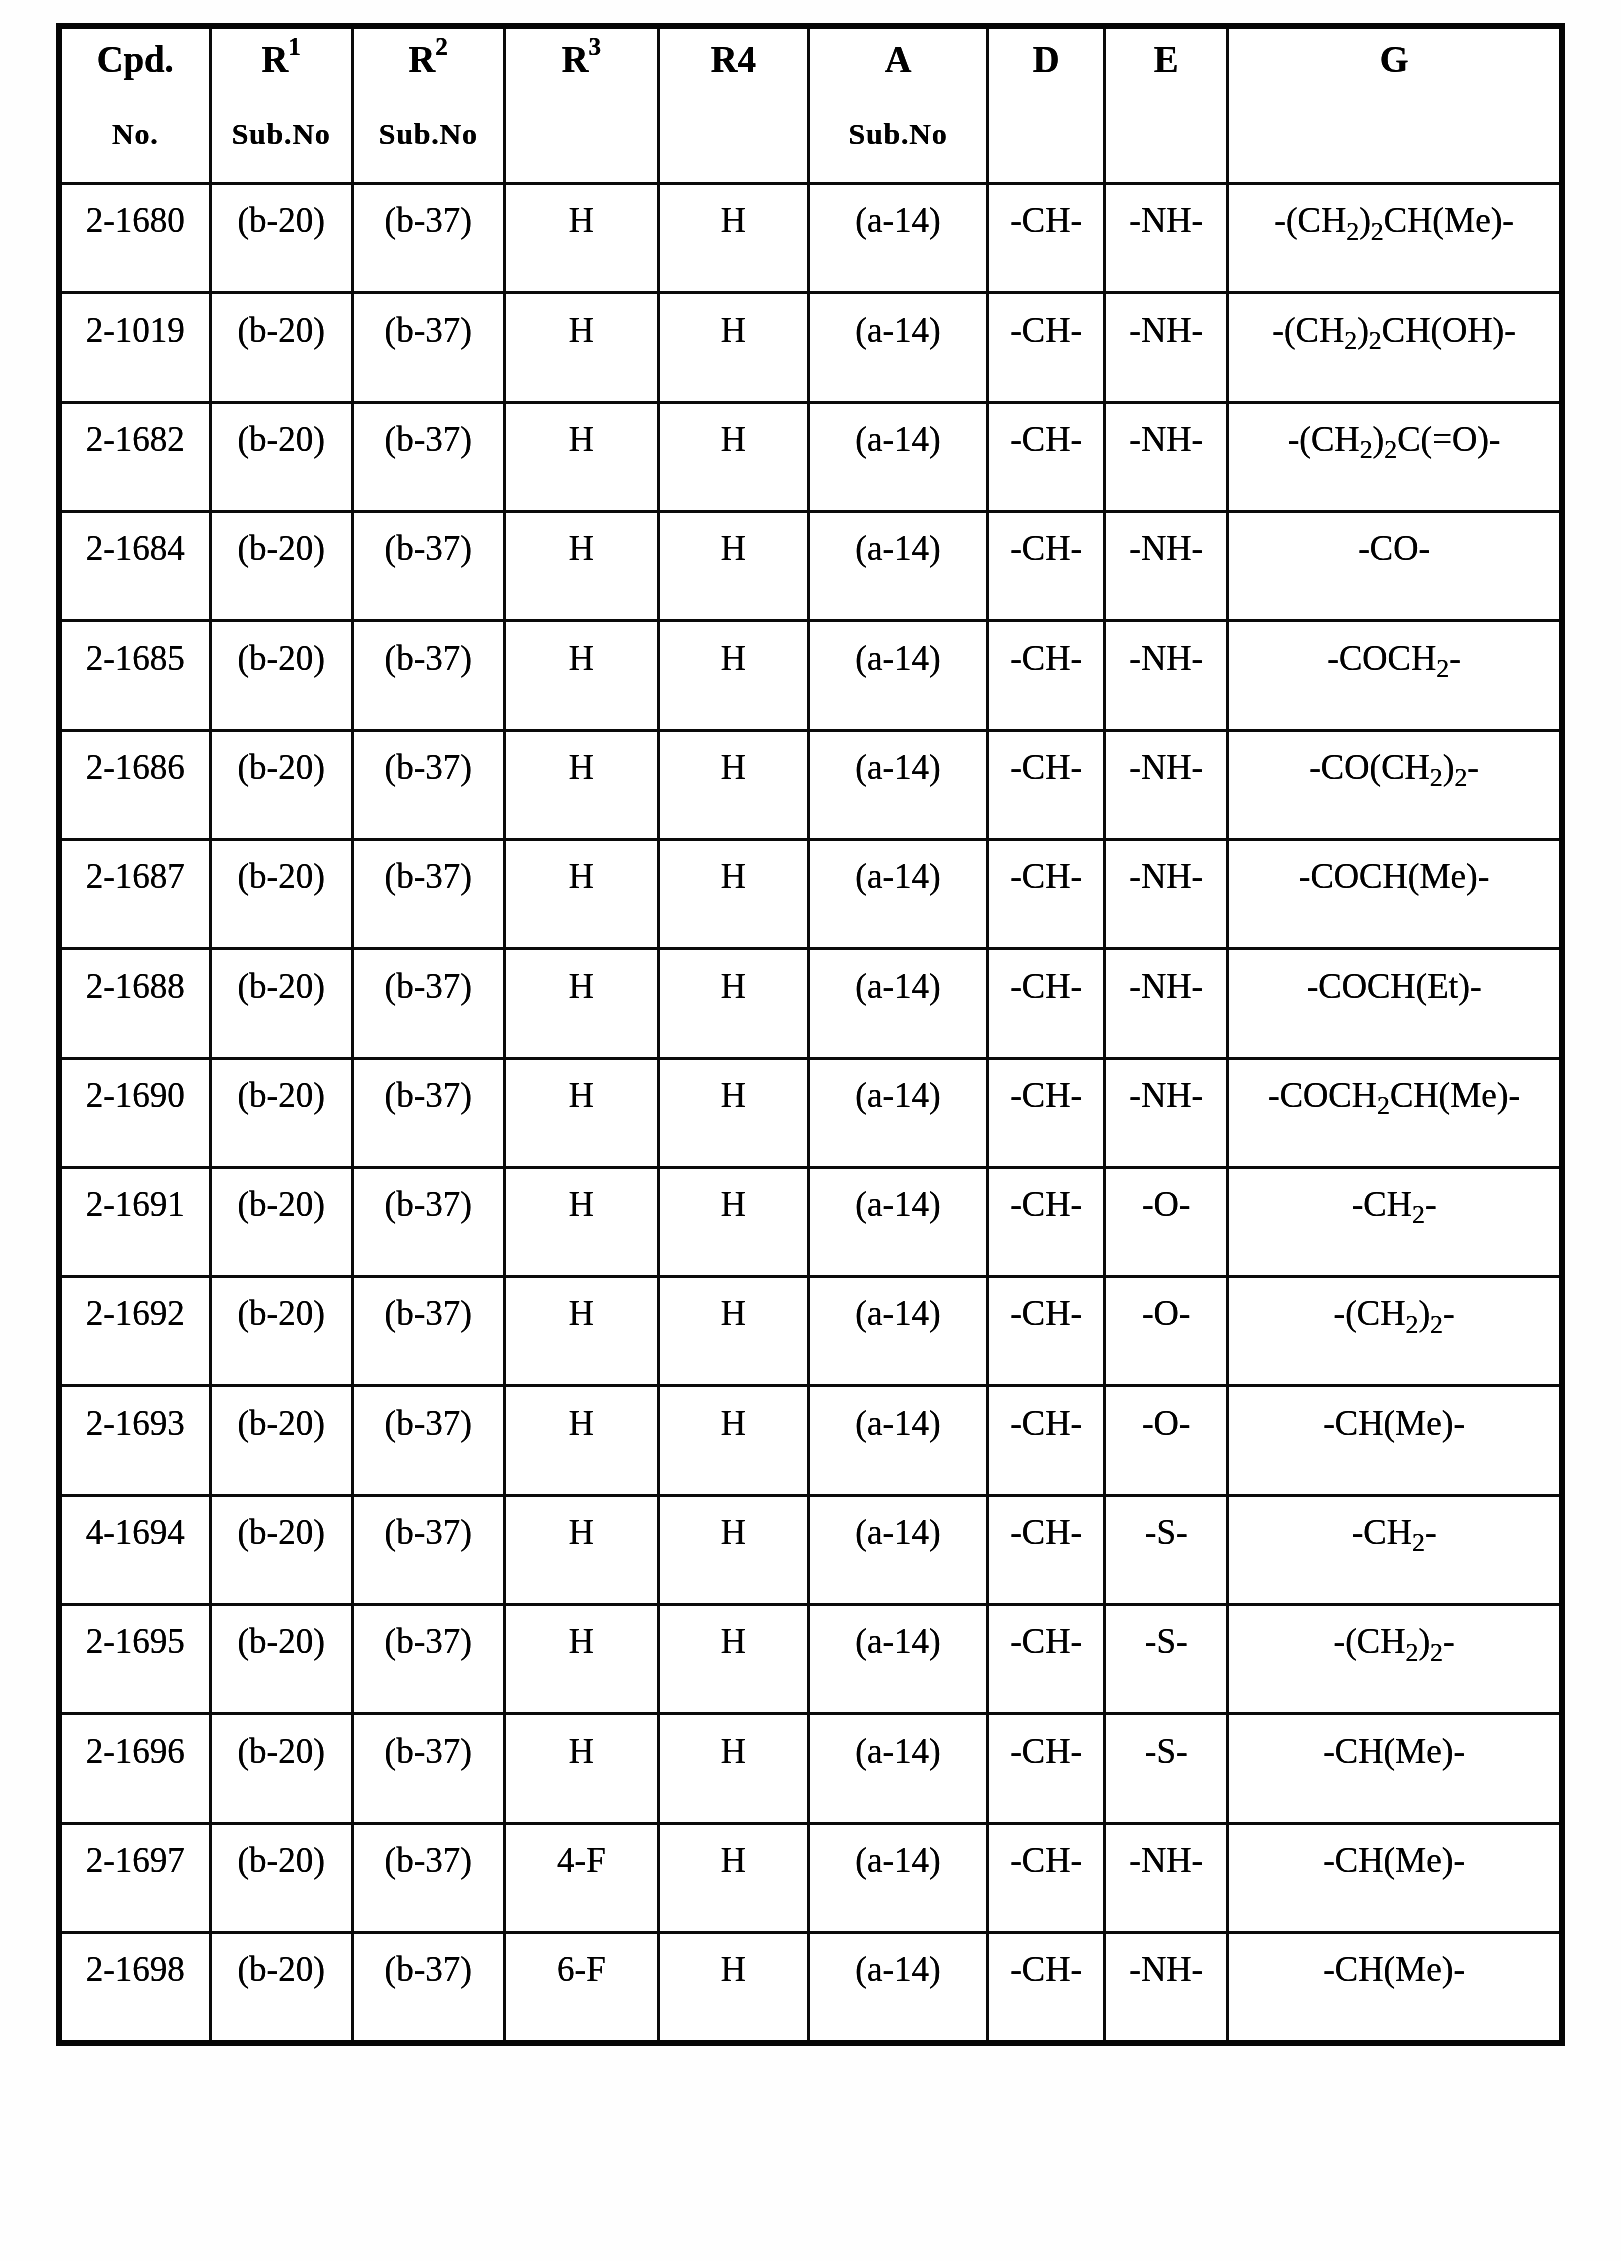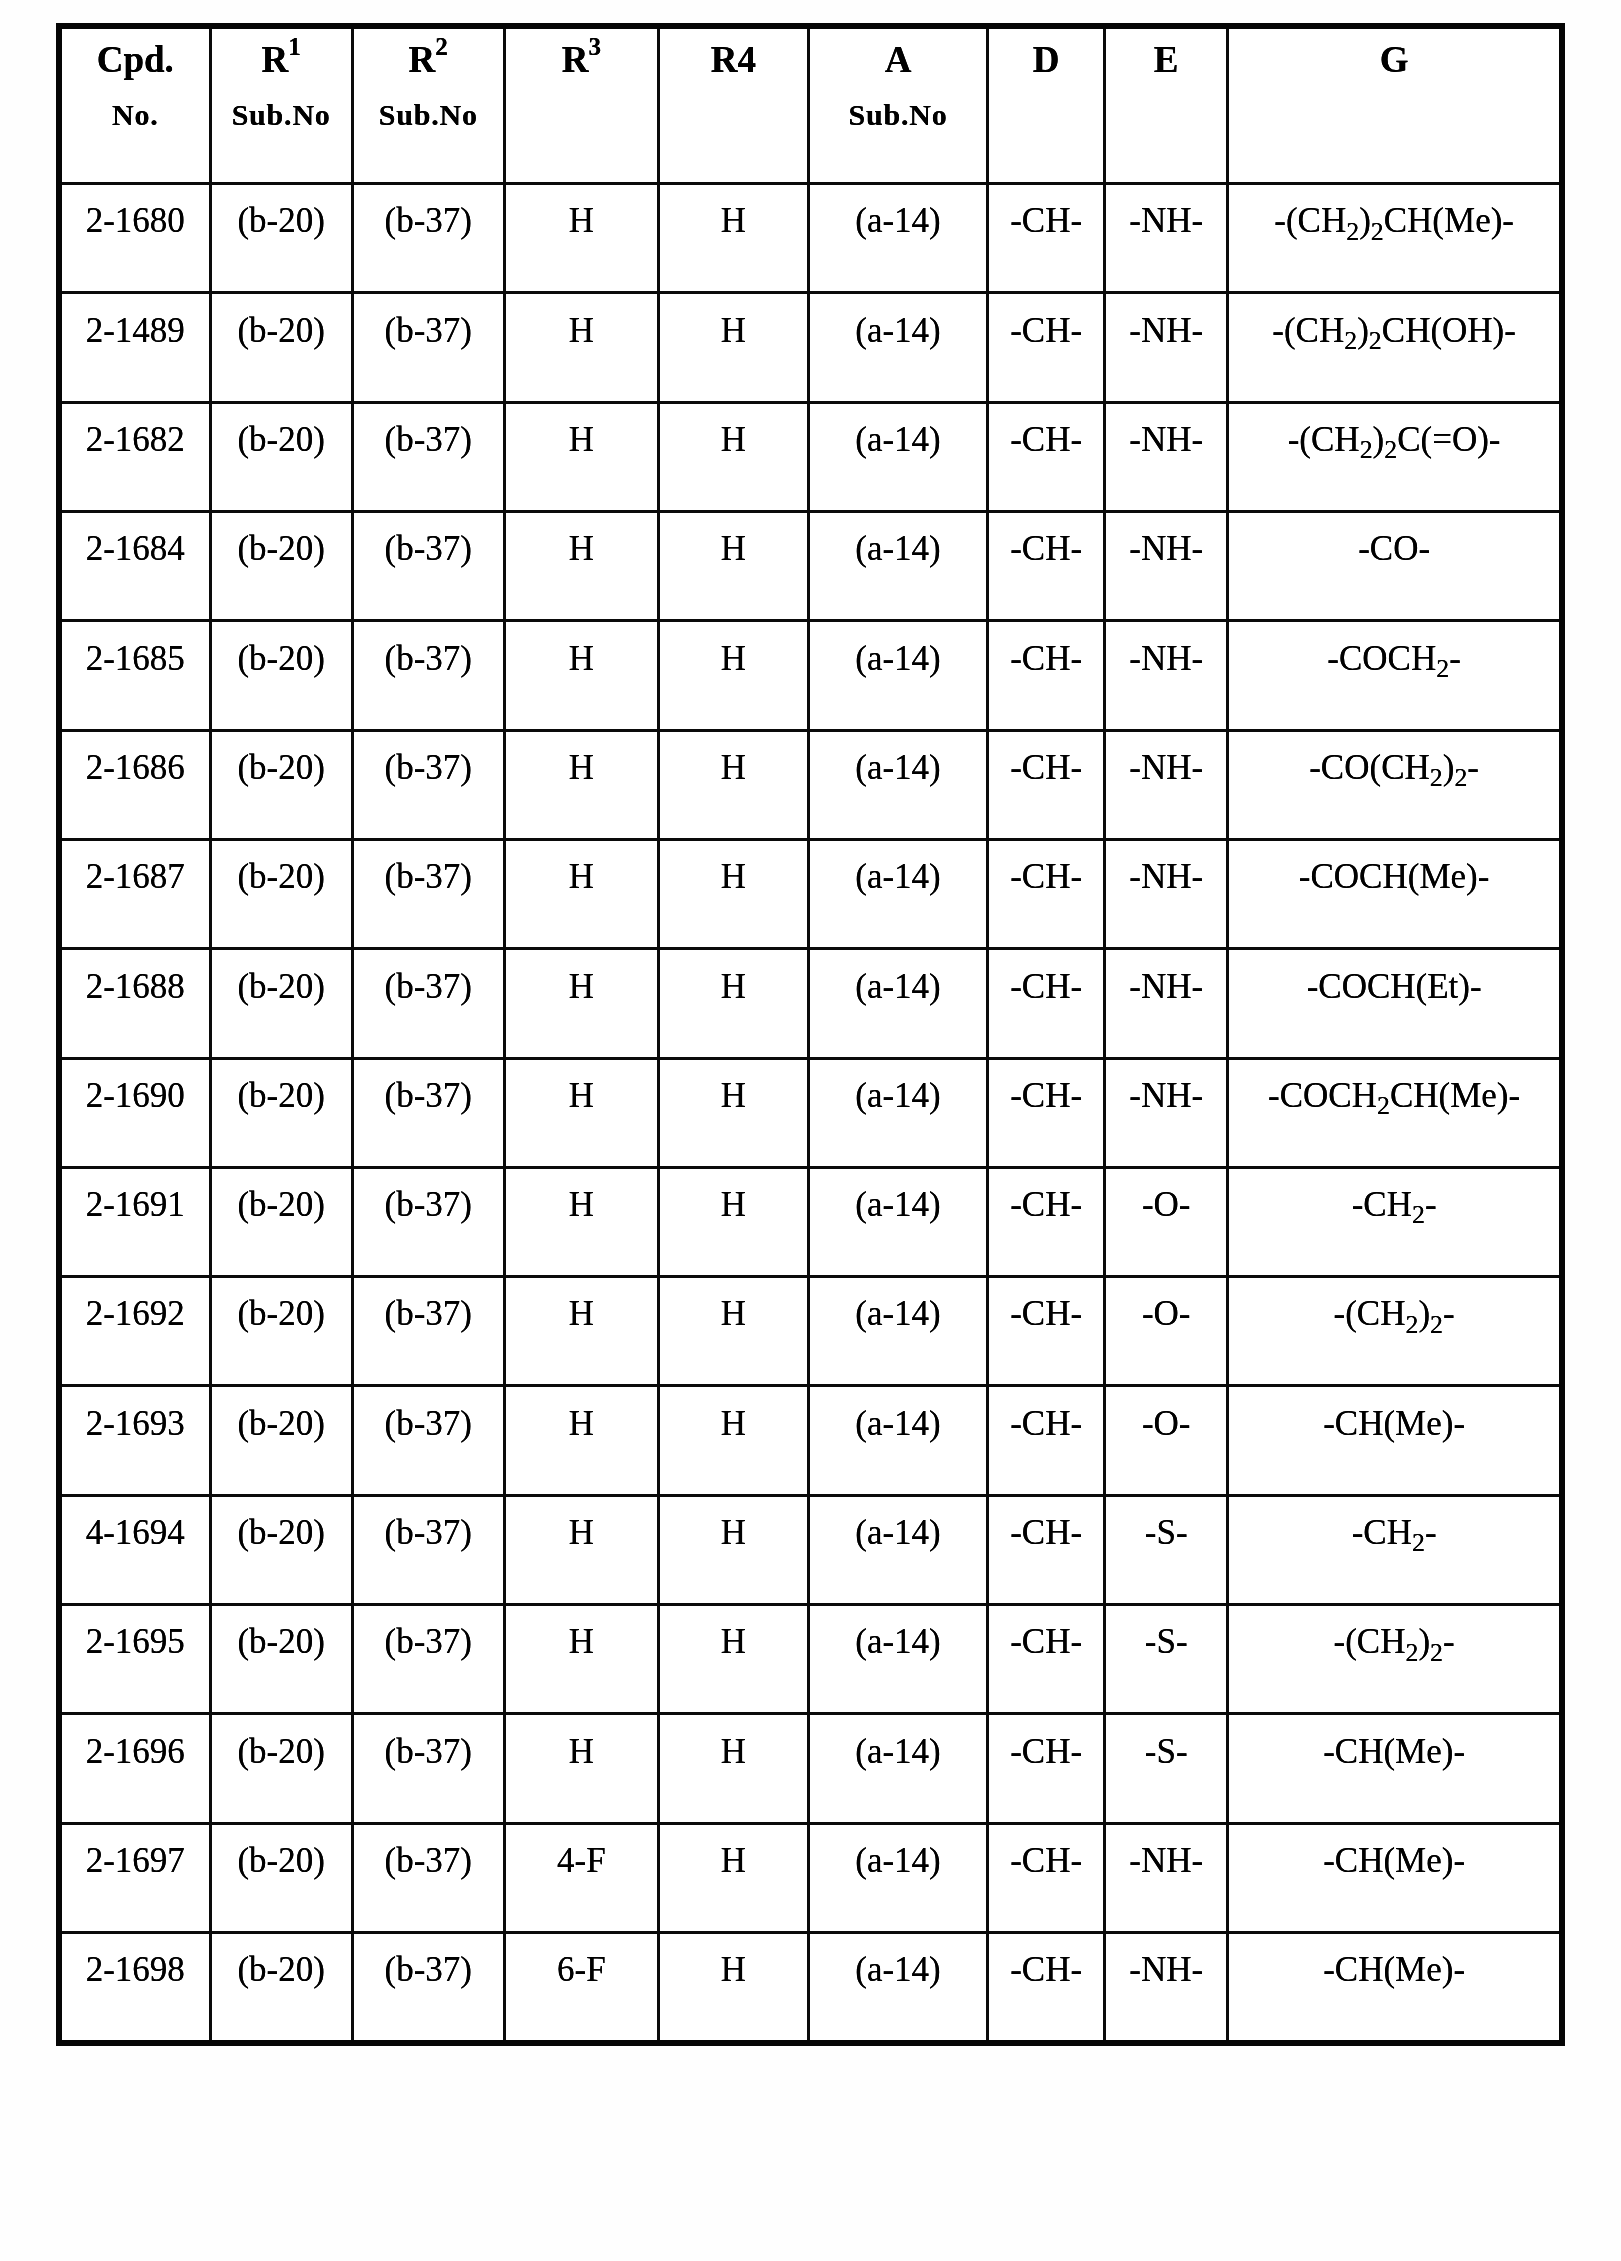--- a/index.html
+++ b/index.html
@@ -42,21 +42,21 @@
     border-bottom: 6.1px solid #050505;
     height: 141px;
     vertical-align: top;
     padding: 12.2px 3px 0 3px;
     text-align: center;
     font-weight: bold;
     font-size: 37px;
     line-height: 1.05;
   }
   thead .h2 {
-    margin-top: 19px;
+    margin-top: 38px;
     font-size: 30px;
     letter-spacing: 0.8px;
   }
   tbody td {
     height: 88px;
     vertical-align: top;
     padding: 18.3px 3px 0 3px;
     text-align: center;
     font-size: 35px;
     line-height: 1.0;
@@ -142,21 +142,21 @@
           <td>(b-20)</td>
           <td>(b-37)</td>
           <td>H</td>
           <td>H</td>
           <td>(a-14)</td>
           <td>-CH-</td>
           <td>-NH-</td>
           <td>-(CH<sub>2</sub>)<sub>2</sub>CH(Me)-</td>
         </tr>
         <tr>
-          <td>2-1489</td>
+          <td>2-1019</td>
           <td>(b-20)</td>
           <td>(b-37)</td>
           <td>H</td>
           <td>H</td>
           <td>(a-14)</td>
           <td>-CH-</td>
           <td>-NH-</td>
           <td>-(CH<sub>2</sub>)<sub>2</sub>CH(OH)-</td>
         </tr>
         <tr>

